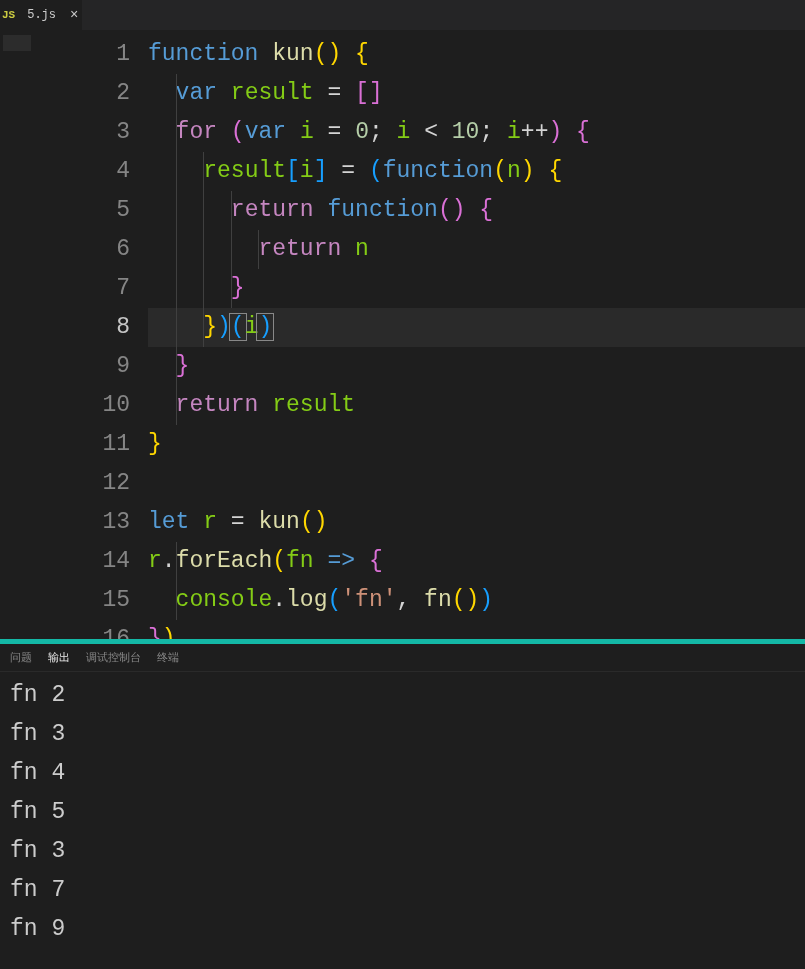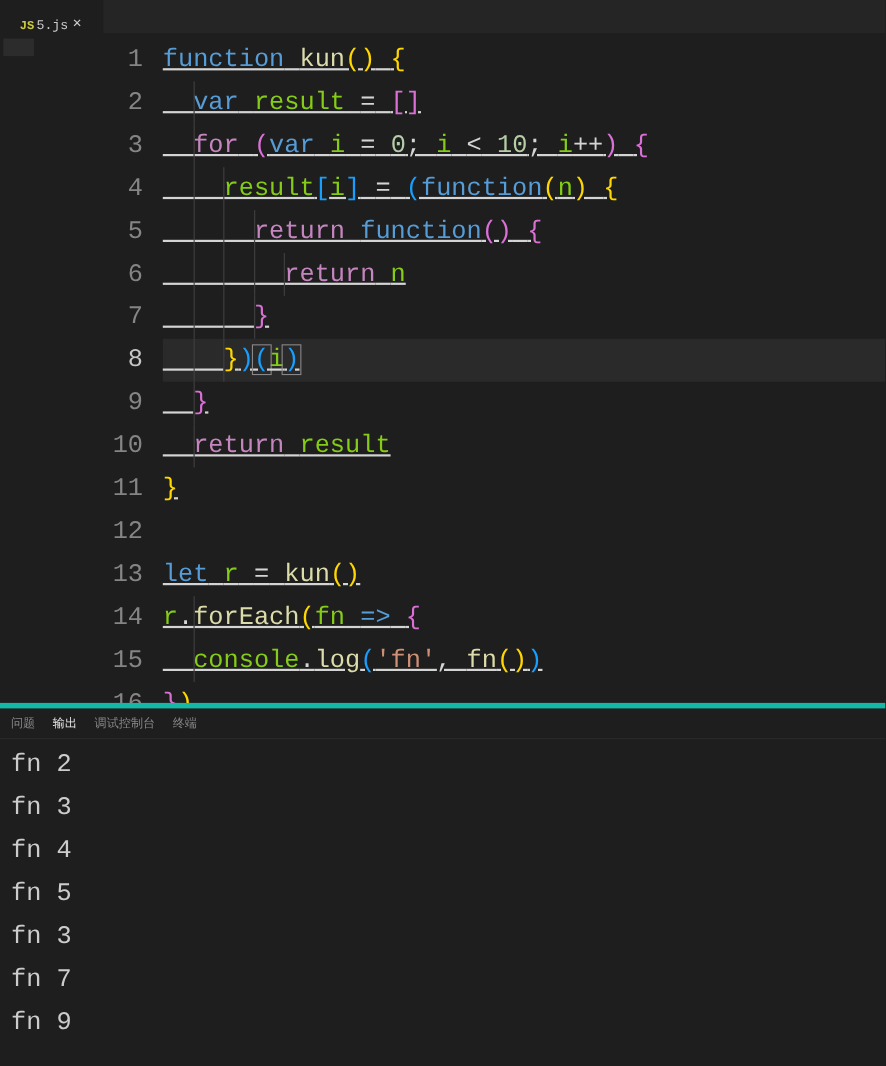--- a/index.html
+++ b/index.html
@@ -16,23 +16,23 @@
 .tab-bar {
   background: #252526;
   height: 30px;
   display: flex;
   align-items: center;
 }
 .tab {
   background: #1e1e1e;
   height: 30px;
   display: flex;
-  align-items: flex-end;
-  padding: 0 18px;
-  gap: 2px;
+  align-items: center;
+  padding: 0 2px;
+  gap: 12px;
   font-size: 12px;
   color: #ccc;
 }
 .tab-icon {
   color: #cbcb41;
   font-weight: bold;
   font-size: 11px;
   font-style: normal;
 }
 .tab-close {
@@ -67,21 +67,21 @@
 }
 .gutter .current { color: #c6c6c6; }
 .code {
   flex: 1;
   font-size: 23px;
   line-height: 39px;
   padding-top: 5px;
   white-space: pre;
   position: relative;
 }
-.line { height: 39px; position: relative; text-decoration: underline; }
+.line { height: 39px; position: relative; }
 .highlight-line {
   background: #2a2a2a;
 }
 .indent-guide {
   position: absolute;
   top: 0;
   bottom: 0;
   width: 1px;
   background: #404040;
 }

